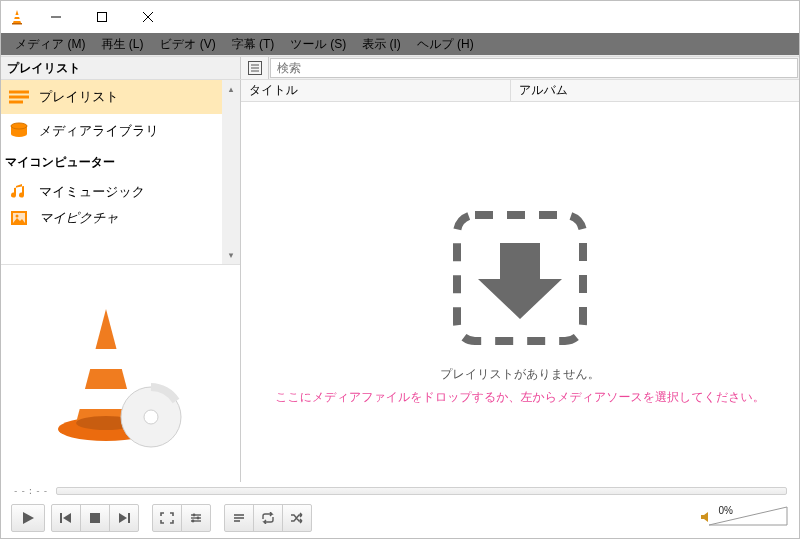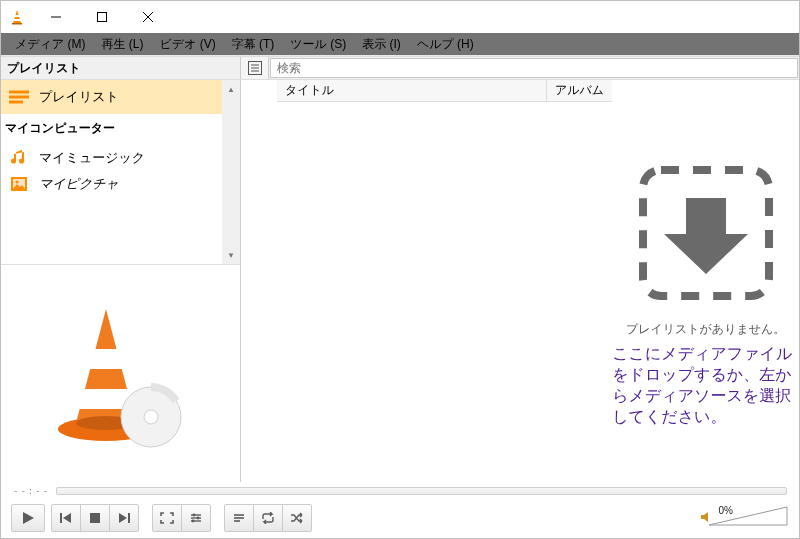--- a/index.html
+++ b/index.html
@@ -38,30 +38,30 @@
   .side-list { padding-right: 18px; }
   .side-item { display: flex; align-items: center; height: 34px; padding-left: 8px; gap: 10px; font-size: 13px; }
   .side-item.selected { background: #ffe9b7; }
   .side-item .icon { width: 20px; height: 20px; display: flex; align-items: center; justify-content: center; }
   .side-header { font-weight: bold; font-size: 12px; padding: 6px 6px 4px 4px; }
   .side-vscroll { position: absolute; top: 0; right: 0; width: 18px; height: 100%; background: #f0f0f0; display: flex; flex-direction: column; }
   .side-vscroll .arrow { height: 18px; display: flex; align-items: center; justify-content: center; color: #777; font-size: 9px; }
   .side-vscroll .track { flex: 1; }
   .art { flex: 1; background: #fff; display: flex; align-items: center; justify-content: center; border-top: 1px solid #e0e0e0; }
   
-  .content { flex: 1; display: flex; flex-direction: row; margin-left: 36px; }
+  .content { flex: 1; display: flex; flex-direction: column; }
   .columns { height: 22px; display: flex; background: #f7f7f7; border-bottom: 1px solid #ddd; font-size: 12px; }
   .col { display: flex; align-items: center; padding: 0 8px; border-right: 1px solid #ddd; }
   .col.title { width: 270px; }
   .col.duration { width: 104px; }
   .col.album { flex: 1; border-right: none; }
   .dropzone { flex: 1; display: flex; flex-direction: column; align-items: center; justify-content: center; gap: 6px; color: #444; }
   .dz-icon-wrap { margin-top: 30px; }
   .dz-msg1 { font-size: 12px; color: #555; margin-top: 4px; }
-  .dz-msg2 { font-size: 16px; color: #4c1d95; margin-bottom: 6px; }
+  .dz-msg2 { font-size: 12px; color: #ec4899; margin-bottom: 6px; }
   
   .seek { height: 16px; padding: 4px 12px 2px 12px; display: flex; align-items: center; }
   .seek .dashes { font-family: monospace; font-size: 9px; letter-spacing: 2px; color: #888; margin-right: 6px; }
   .seek .track { flex: 1; height: 8px; border: 1px solid #d0d0d0; border-radius: 2px; background: linear-gradient(#f6f6f6,#ececec); }
   
   .controls { height: 40px; display: flex; align-items: center; padding: 0 10px; gap: 6px; }
   .btn { height: 28px; min-width: 30px; border: 1px solid #ccc; border-radius: 2px; background: linear-gradient(#fdfdfd,#e8e8e8); display: flex; align-items: center; justify-content: center; }
   .btn svg { display: block; }
   .btn-wide { min-width: 34px; }
   .btn-group { display: flex; }
@@ -142,20 +142,30 @@
 
           <div class="side-item selected">
             <span class="icon">
               <svg width="20" height="16" viewBox="0 0 20 16">
                   <line x1="0" y1="3" x2="20" y2="3" stroke="#ff8c00" stroke-width="3"></line>
                   <line x1="0" y1="8" x2="20" y2="8" stroke="#ff8c00" stroke-width="3"></line>
                   <line x1="0" y1="13" x2="14" y2="13" stroke="#ff8c00" stroke-width="3"></line>
                 </svg>
             </span>
             <span>プレイリスト</span>
+          </div>
+          <div class="side-item">
+            <span class="icon">
+              <svg width="20" height="18" viewBox="0 0 20 18">
+                  <ellipse cx="10" cy="4" rx="8" ry="3" fill="#ff8c00"></ellipse>
+                  <path d="M2 4 v8 a8 3 0 0 0 16 0 v-8" fill="#ff8c00"></path>
+                  <ellipse cx="10" cy="4" rx="8" ry="3" fill="none" stroke="#d67400"></ellipse>
+                </svg>
+            </span>
+            <span>メディアライブラリ</span>
           </div>
 
           <div class="side-header">マイコンピューター</div>
 
           <div class="side-item">
             <span class="icon">
               <svg width="18" height="18" viewBox="0 0 18 18">
                   <path d="M6 3 v9 a2.5 2.5 0 1 1 -2 -2.4 V5 l10 -2 v9 a2.5 2.5 0 1 1 -2 -2.4 V1 z" fill="#ff8c00"></path>
                 </svg>
             </span>

